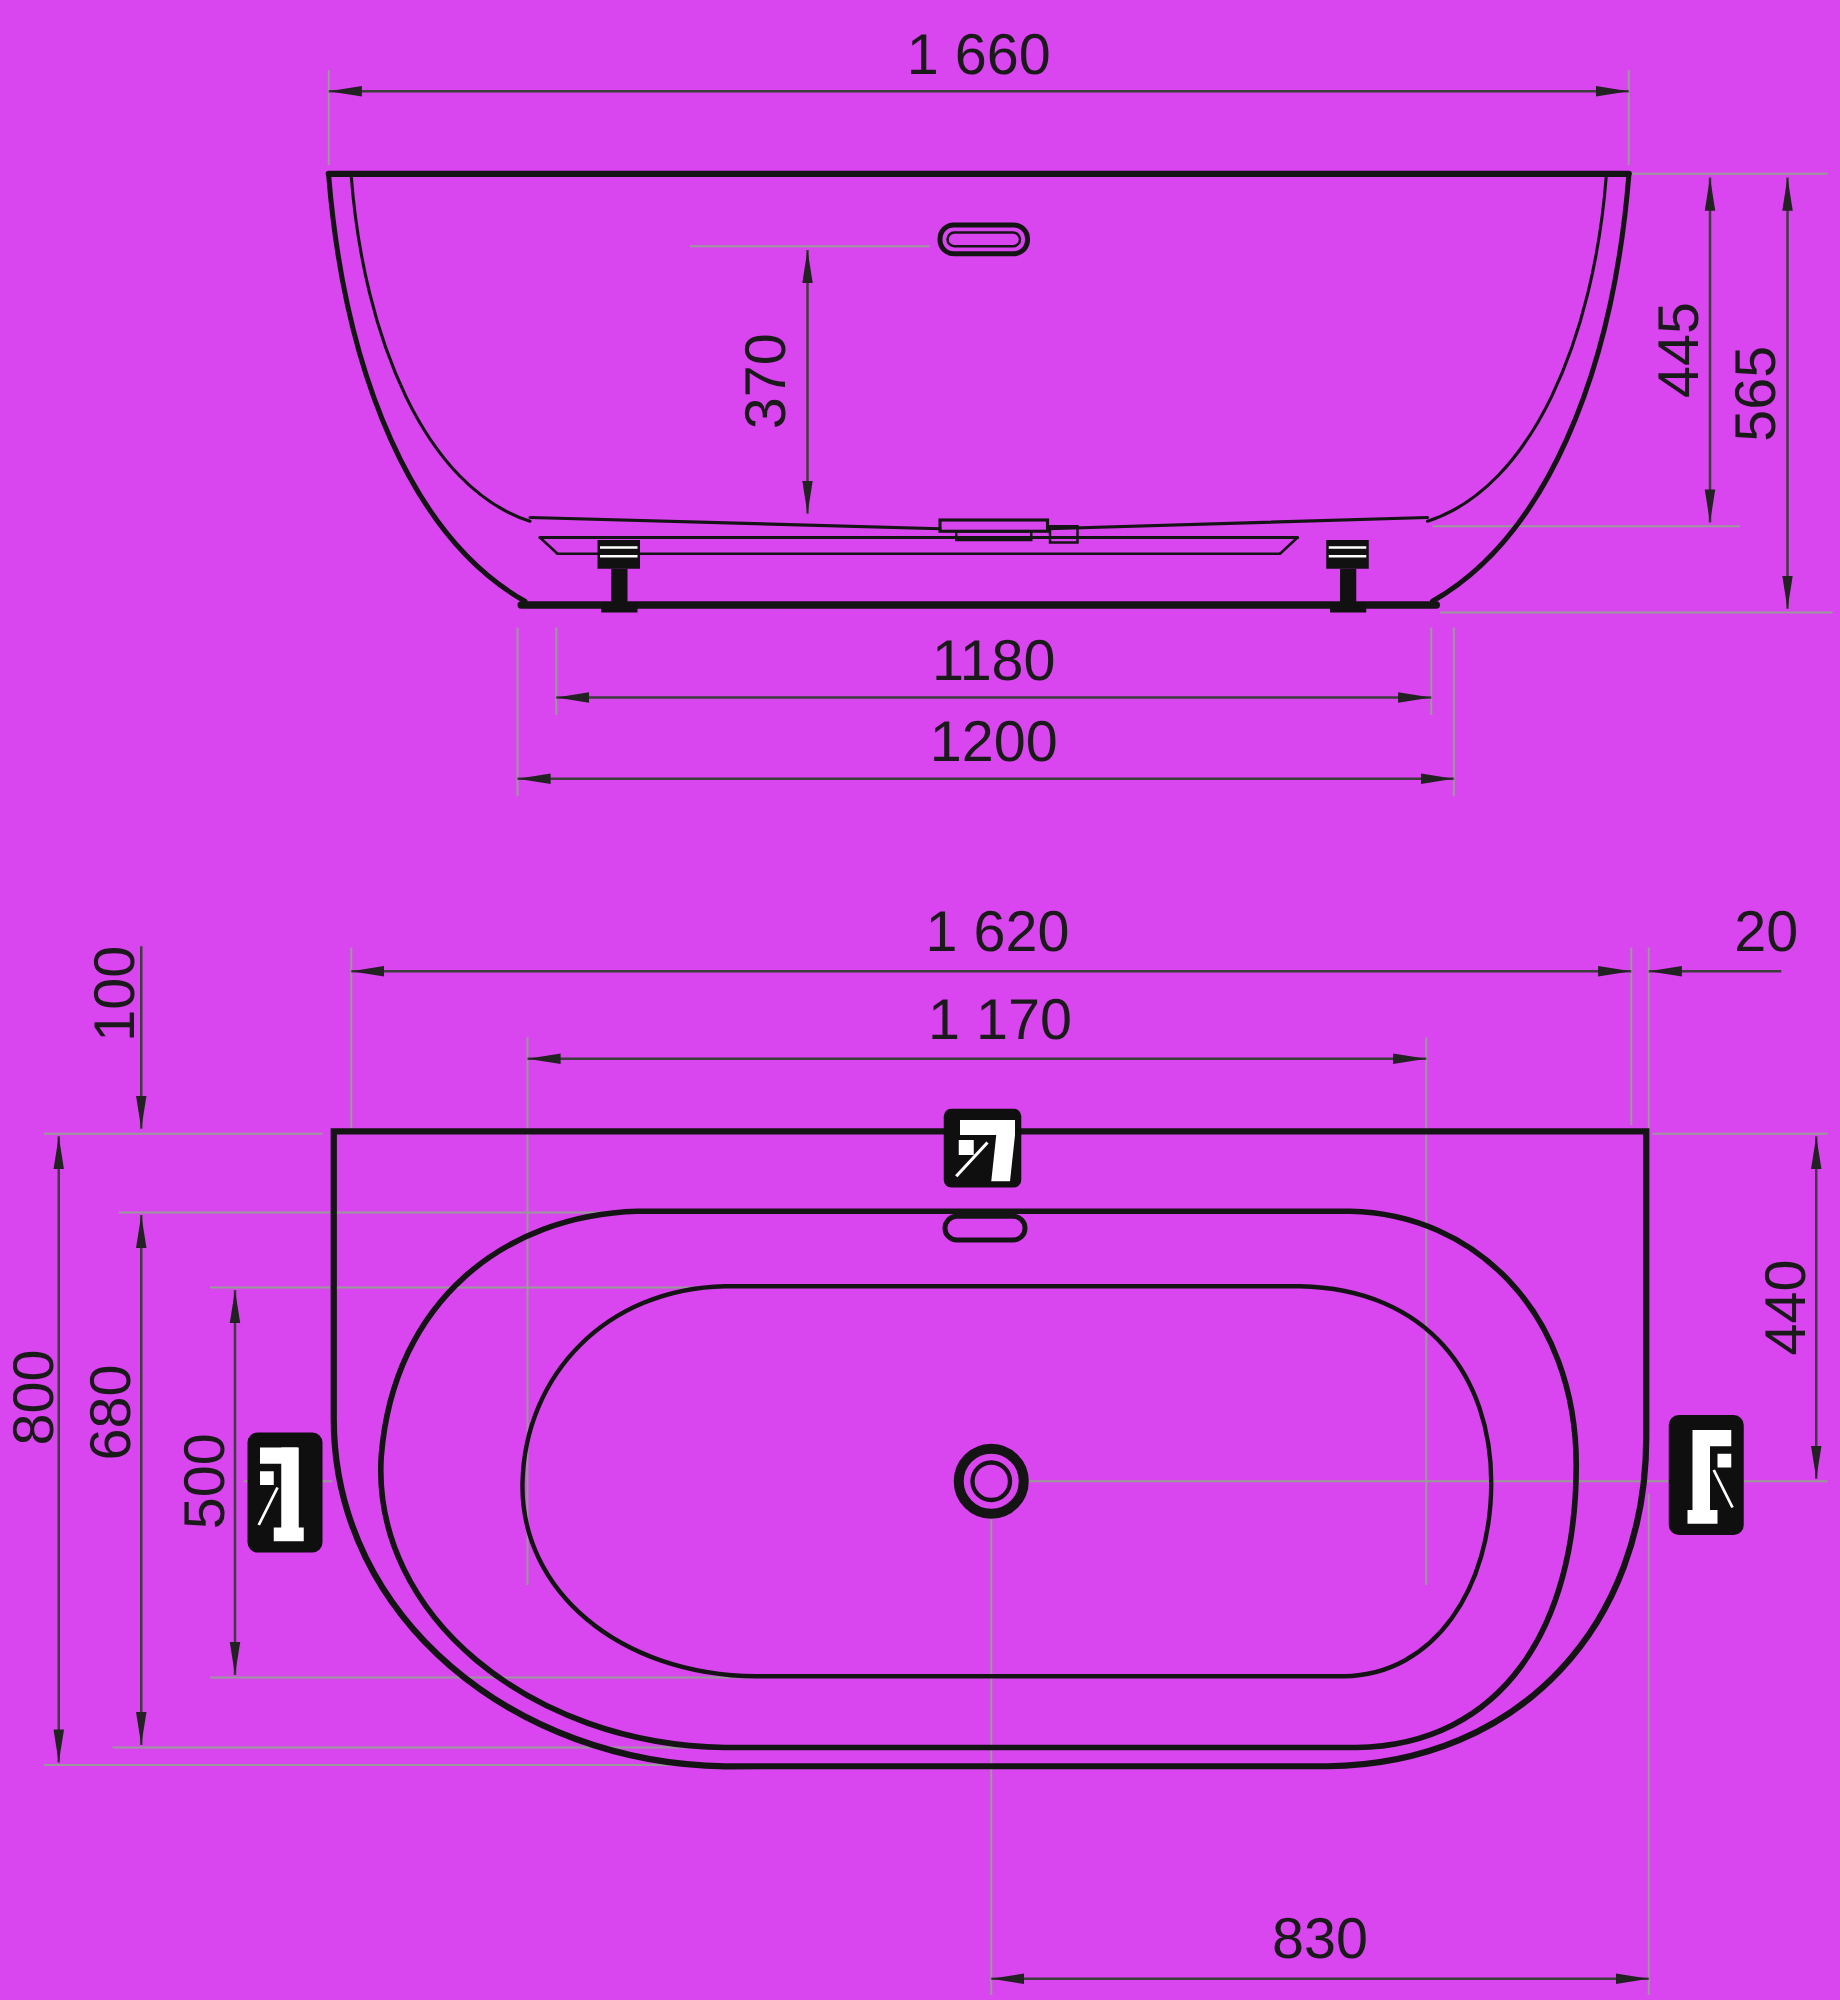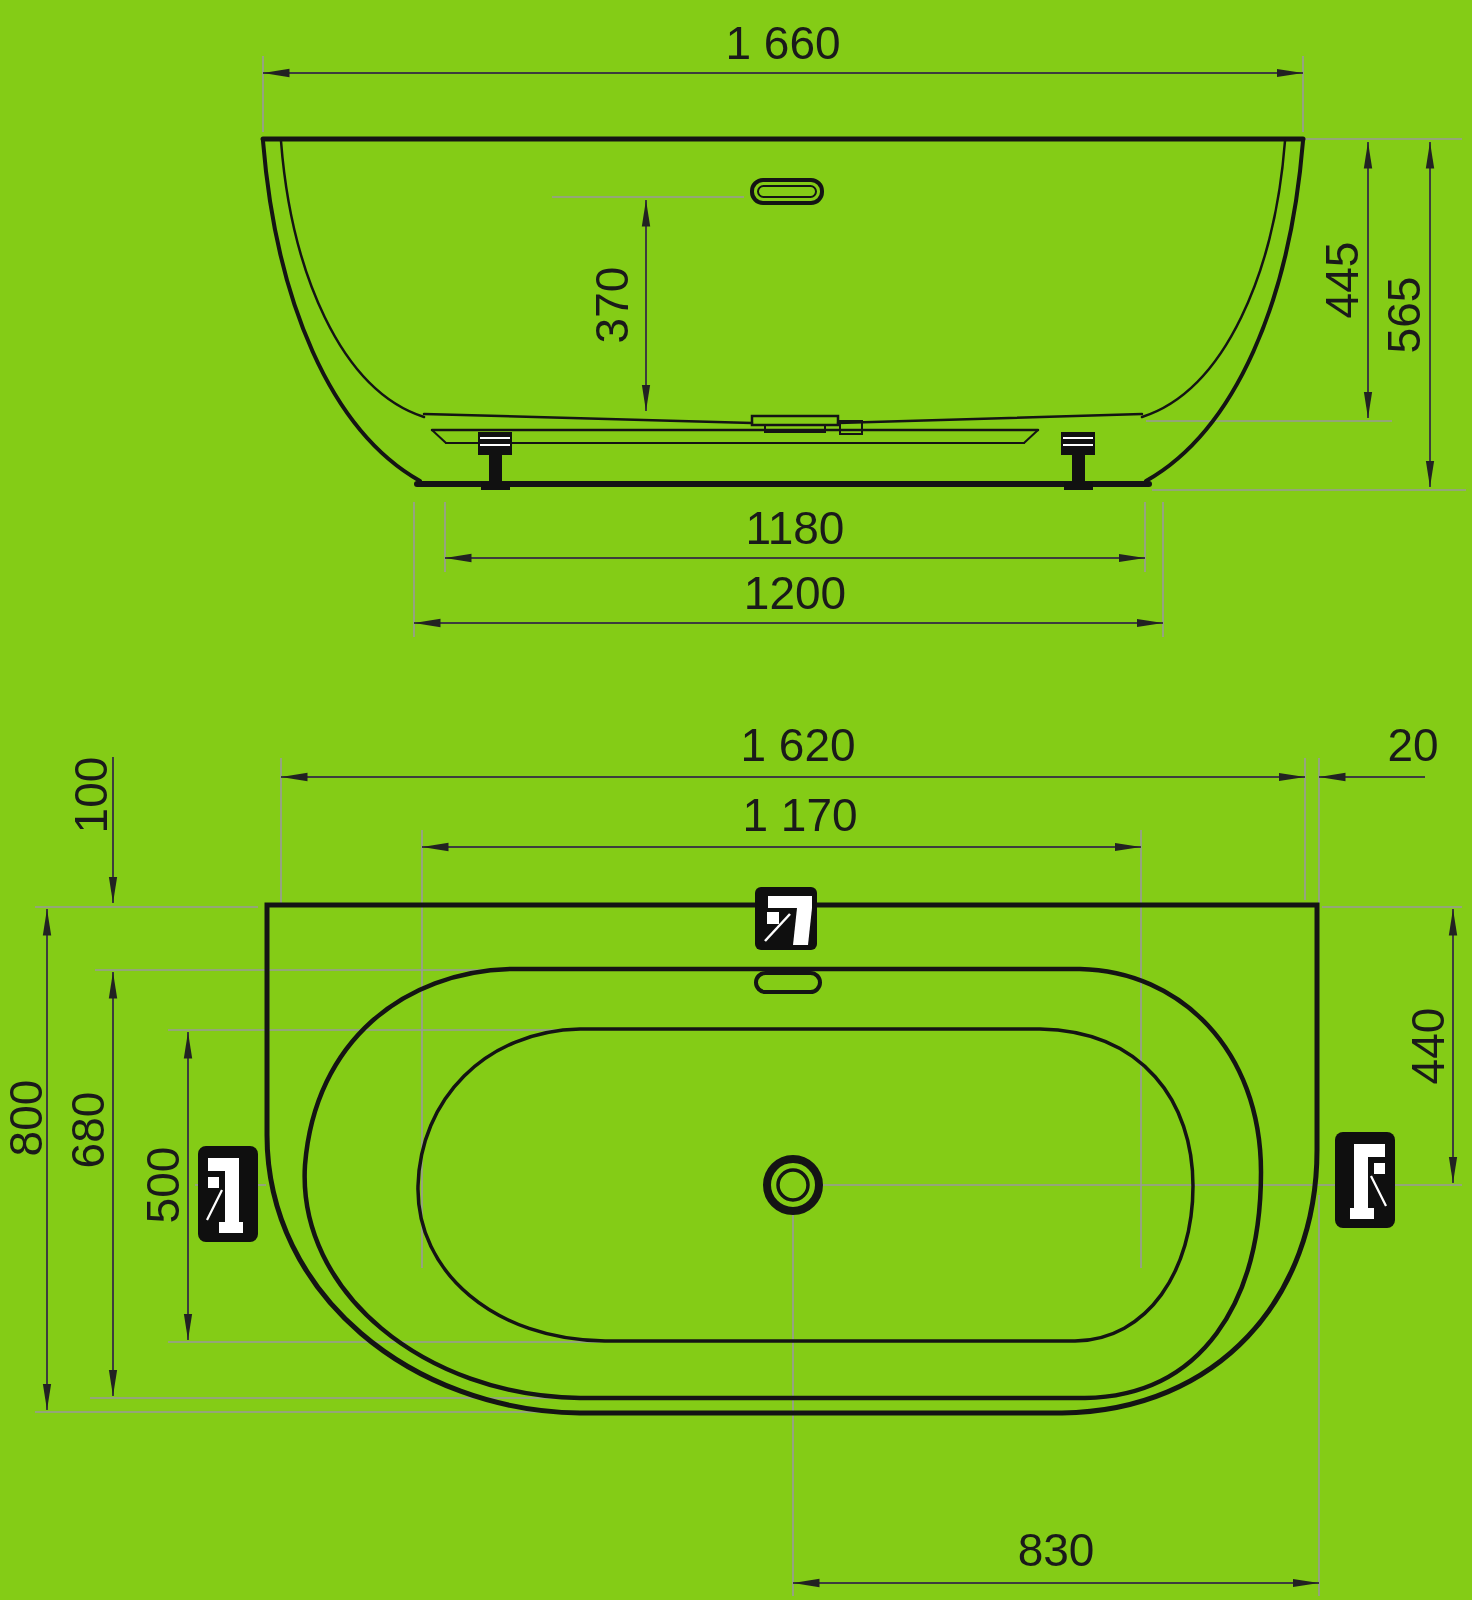--- a/index.html
+++ b/index.html
@@ -1,16 +1,16 @@
 <!DOCTYPE html>
 <html><head>
 <meta charset="utf-8">
 <style>
   html,body{margin:0;padding:0;background:#ffffff;}
-  #stage{position:relative;width:1472px;height:1600px;background:#84cc16;overflow:hidden;
+  #stage{position:relative;width:1472px;height:1600px;background:#d946ef;overflow:hidden;
          font-family:"Liberation Sans","DejaVu Sans",sans-serif;}
   svg{display:block;}
   text{fill:#1a1a1a;font-family:"Liberation Sans","DejaVu Sans",sans-serif;font-size:46px;}
   .ext{stroke:#9a9a9a;stroke-width:1.6;fill:none;}
   .dim{stroke:#3d3d3d;stroke-width:2;fill:none;}
   .shape{stroke:#141414;fill:none;stroke-linecap:round;}
   .thick{stroke-width:5;}
   .mid{stroke-width:4;}
   .thin{stroke-width:2.5;}
 </style>

